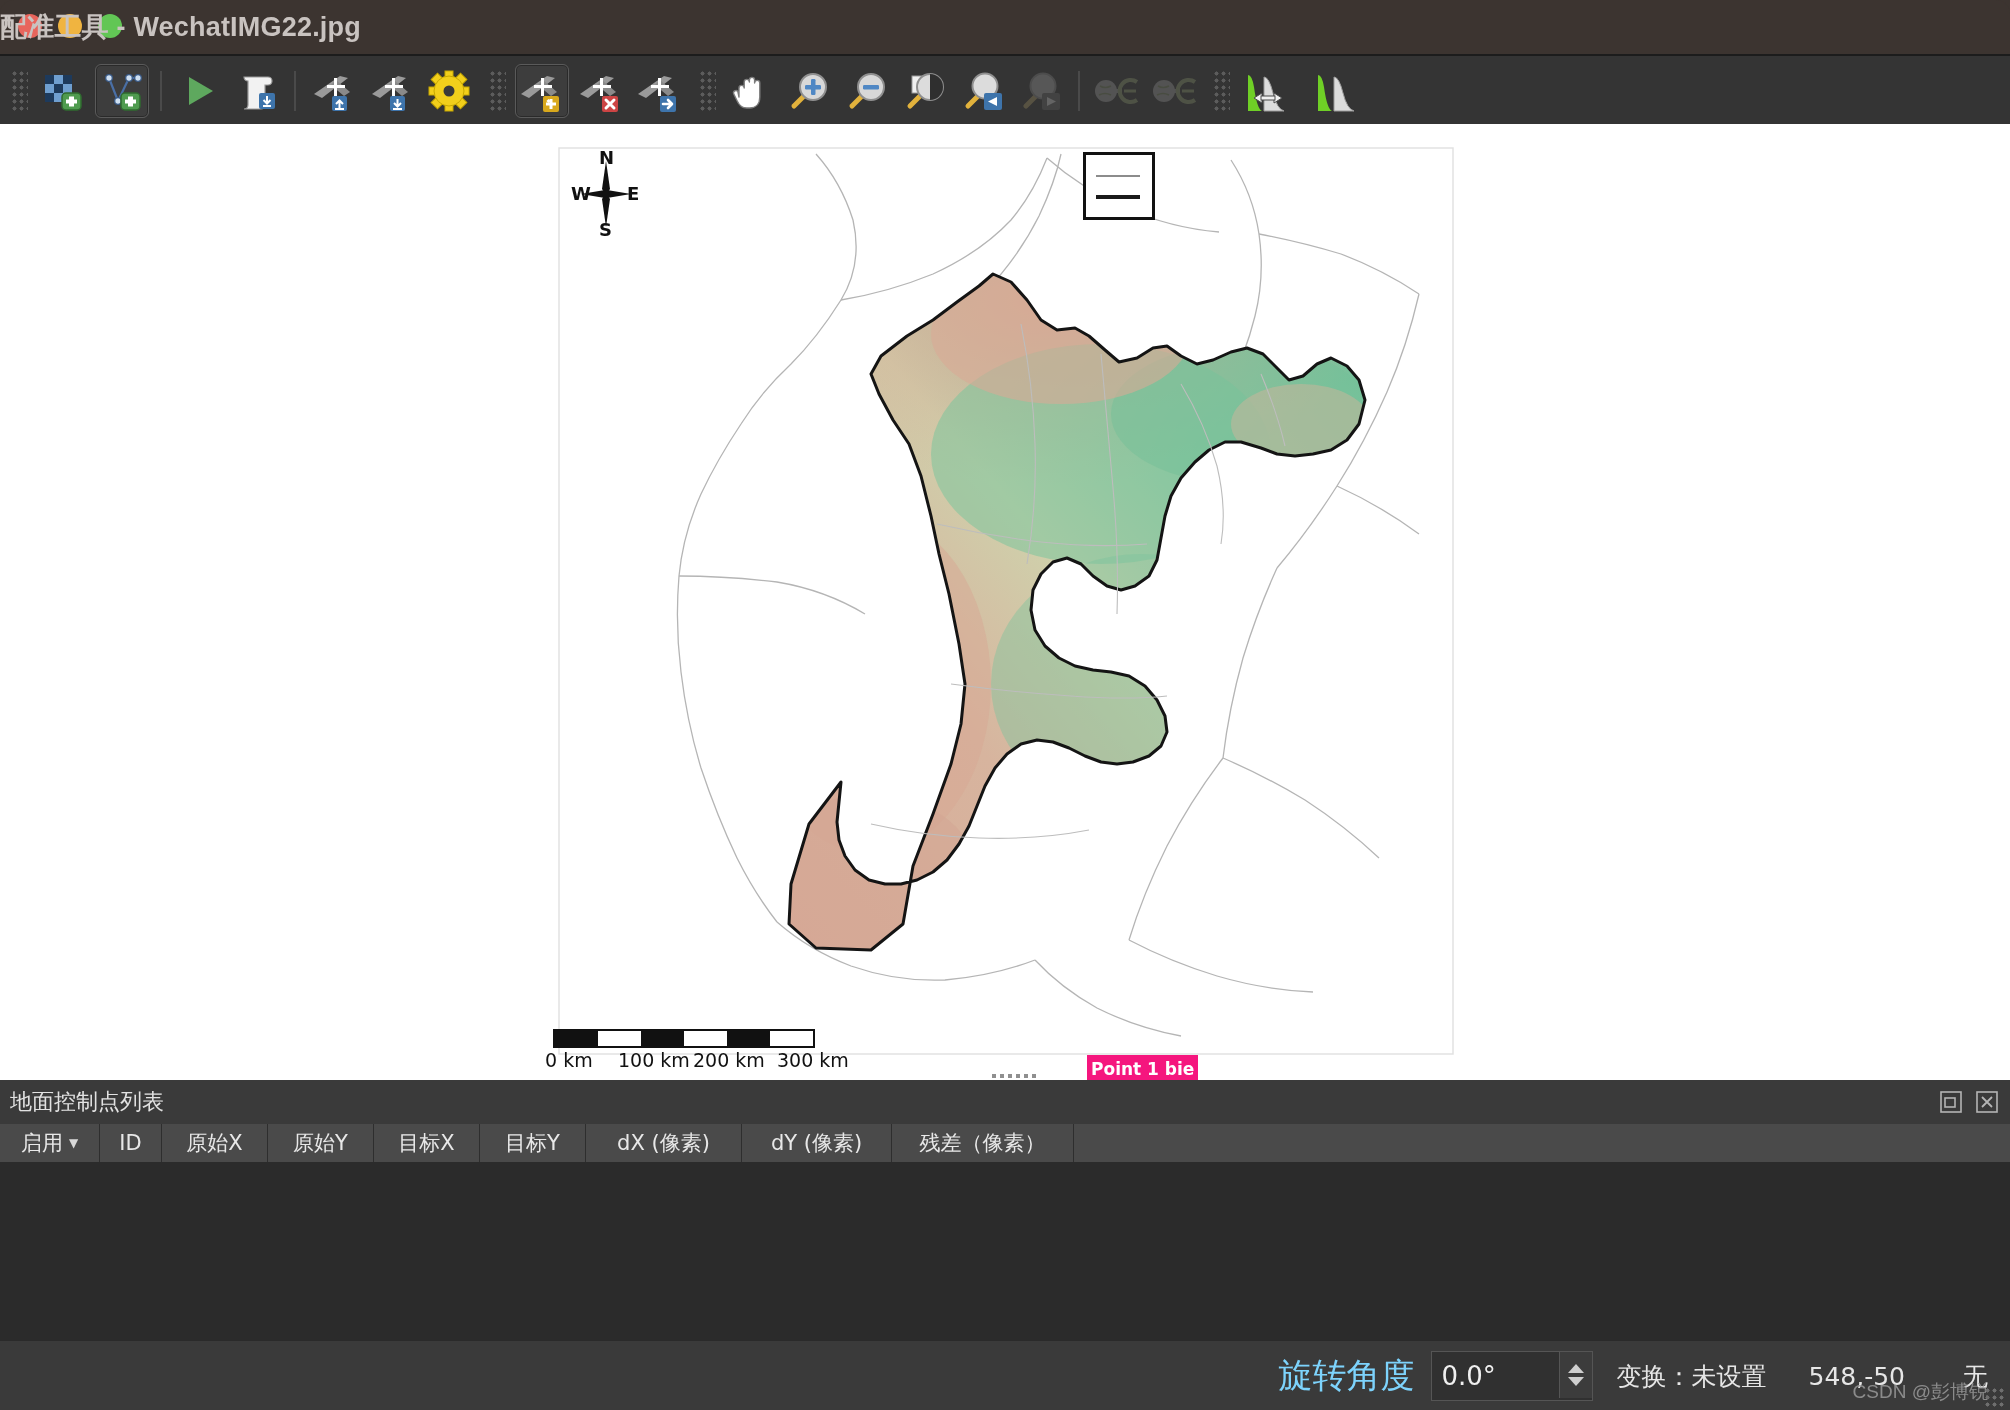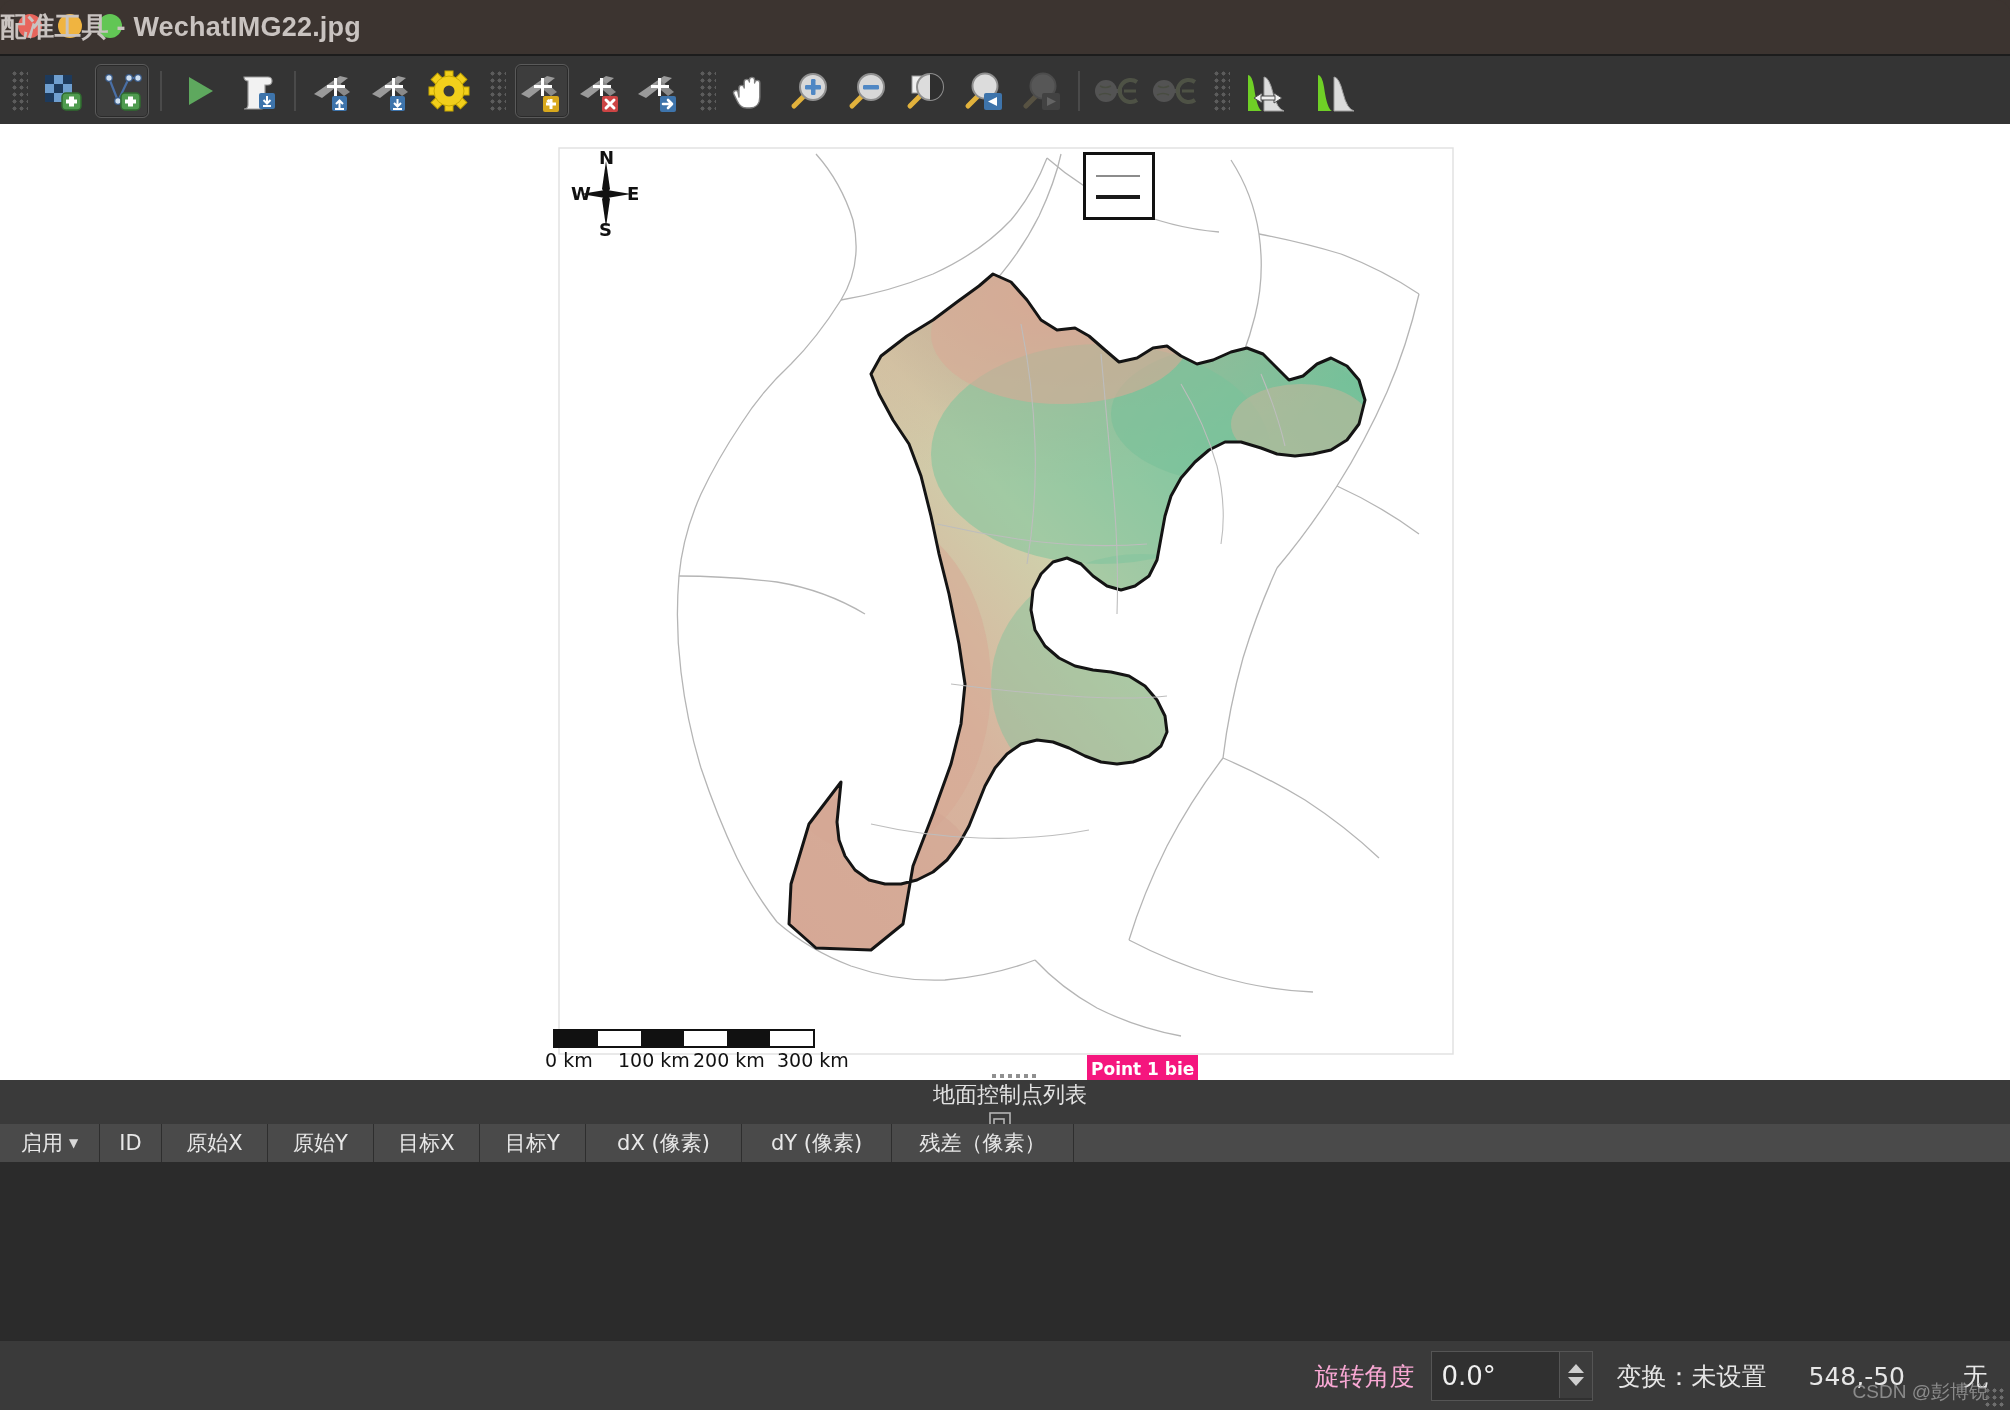--- a/index.html
+++ b/index.html
@@ -122,21 +122,21 @@
   }
 
   
   .gcp{
     position:absolute;left:0;top:1080px;width:2010px;height:260px;
     background:#2b2b2b;
   }
   .gcp-title{
     position:absolute;left:0;top:0;width:2010px;height:44px;
     background:#3a3a3a;border-bottom:1px solid #2a2a2a;
-    display:flex;align-items:center;flex-direction:column;
+    display:flex;align-items:center;
   }
   .gcp-title .t{
     color:#e2e2e2;font-size:22px;margin-left:10px;white-space:nowrap;
     font-family:"DejaVu Sans",sans-serif;
   }
   .gcp-title .spacer{flex:1;}
   .panel-btn{
     width:26px;height:26px;margin-right:10px;flex:none;
     display:flex;align-items:center;justify-content:center;
   }
@@ -157,21 +157,21 @@
     position:absolute;left:0;top:82px;width:2010px;height:178px;
     background:#2b2b2b;
   }
 
   
   .status{
     position:absolute;left:0;top:1340px;width:2010px;height:70px;
     background:#3a3a3a;border-top:1px solid #2a2a2a;
     display:flex;align-items:center;justify-content:flex-end;
   }
-  .st-label{color:#f9a8d4;font-size:25px;margin-right:16px;white-space:nowrap;
+  .st-label{color:#7dd3fc;font-size:34px;margin-right:16px;white-space:nowrap;
     font-family:"DejaVu Sans",sans-serif;}
   .spin{
     width:160px;height:48px;background:#303030;border:1px solid #555;
     display:flex;align-items:center;position:relative;margin-right:24px;flex:none;
   }
   .spin .v{color:#f0f0f0;font-size:26px;margin-left:10px;font-family:"DejaVu Sans",sans-serif;}
   .spin .arrows{
     position:absolute;right:0;top:0;width:32px;height:46px;
     background:#3c3c3c;border-left:1px solid #555;
     display:flex;flex-direction:column;align-items:center;justify-content:center;gap:4px;

